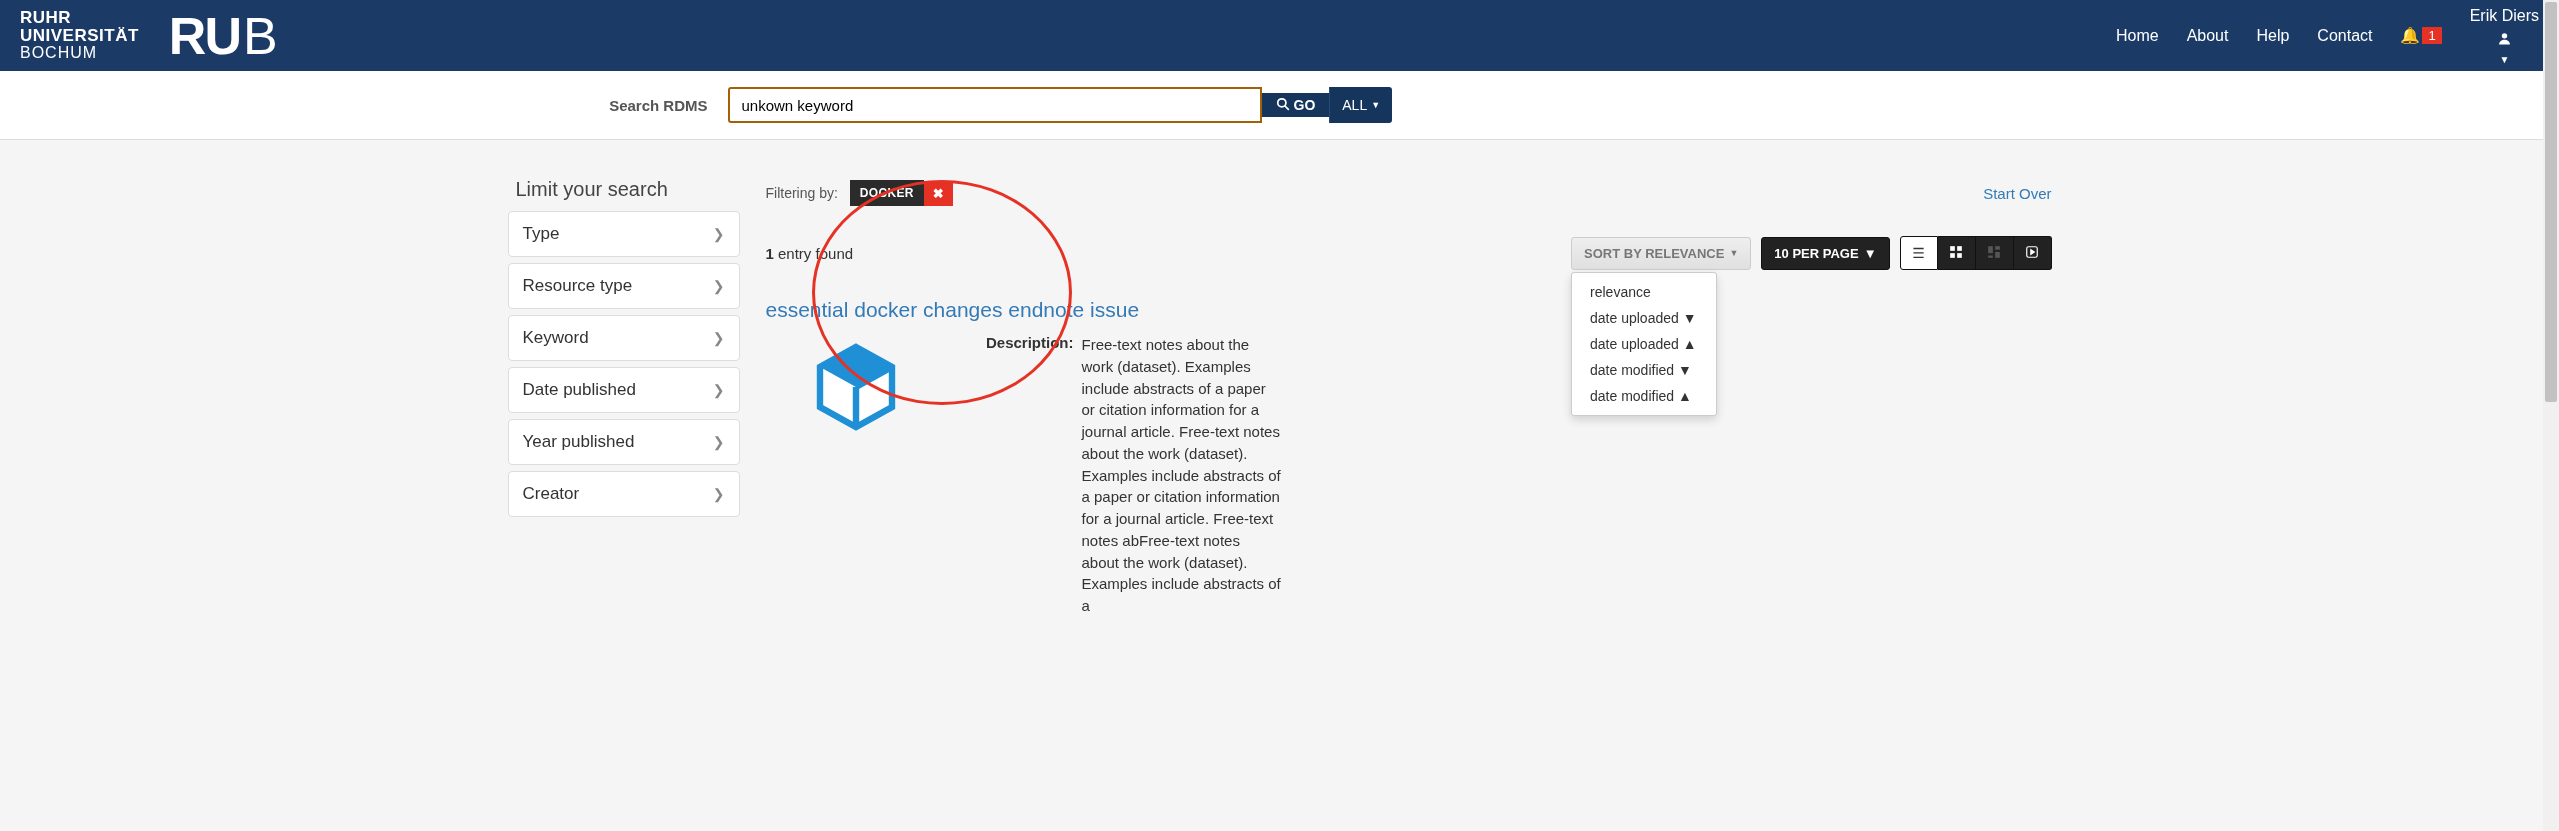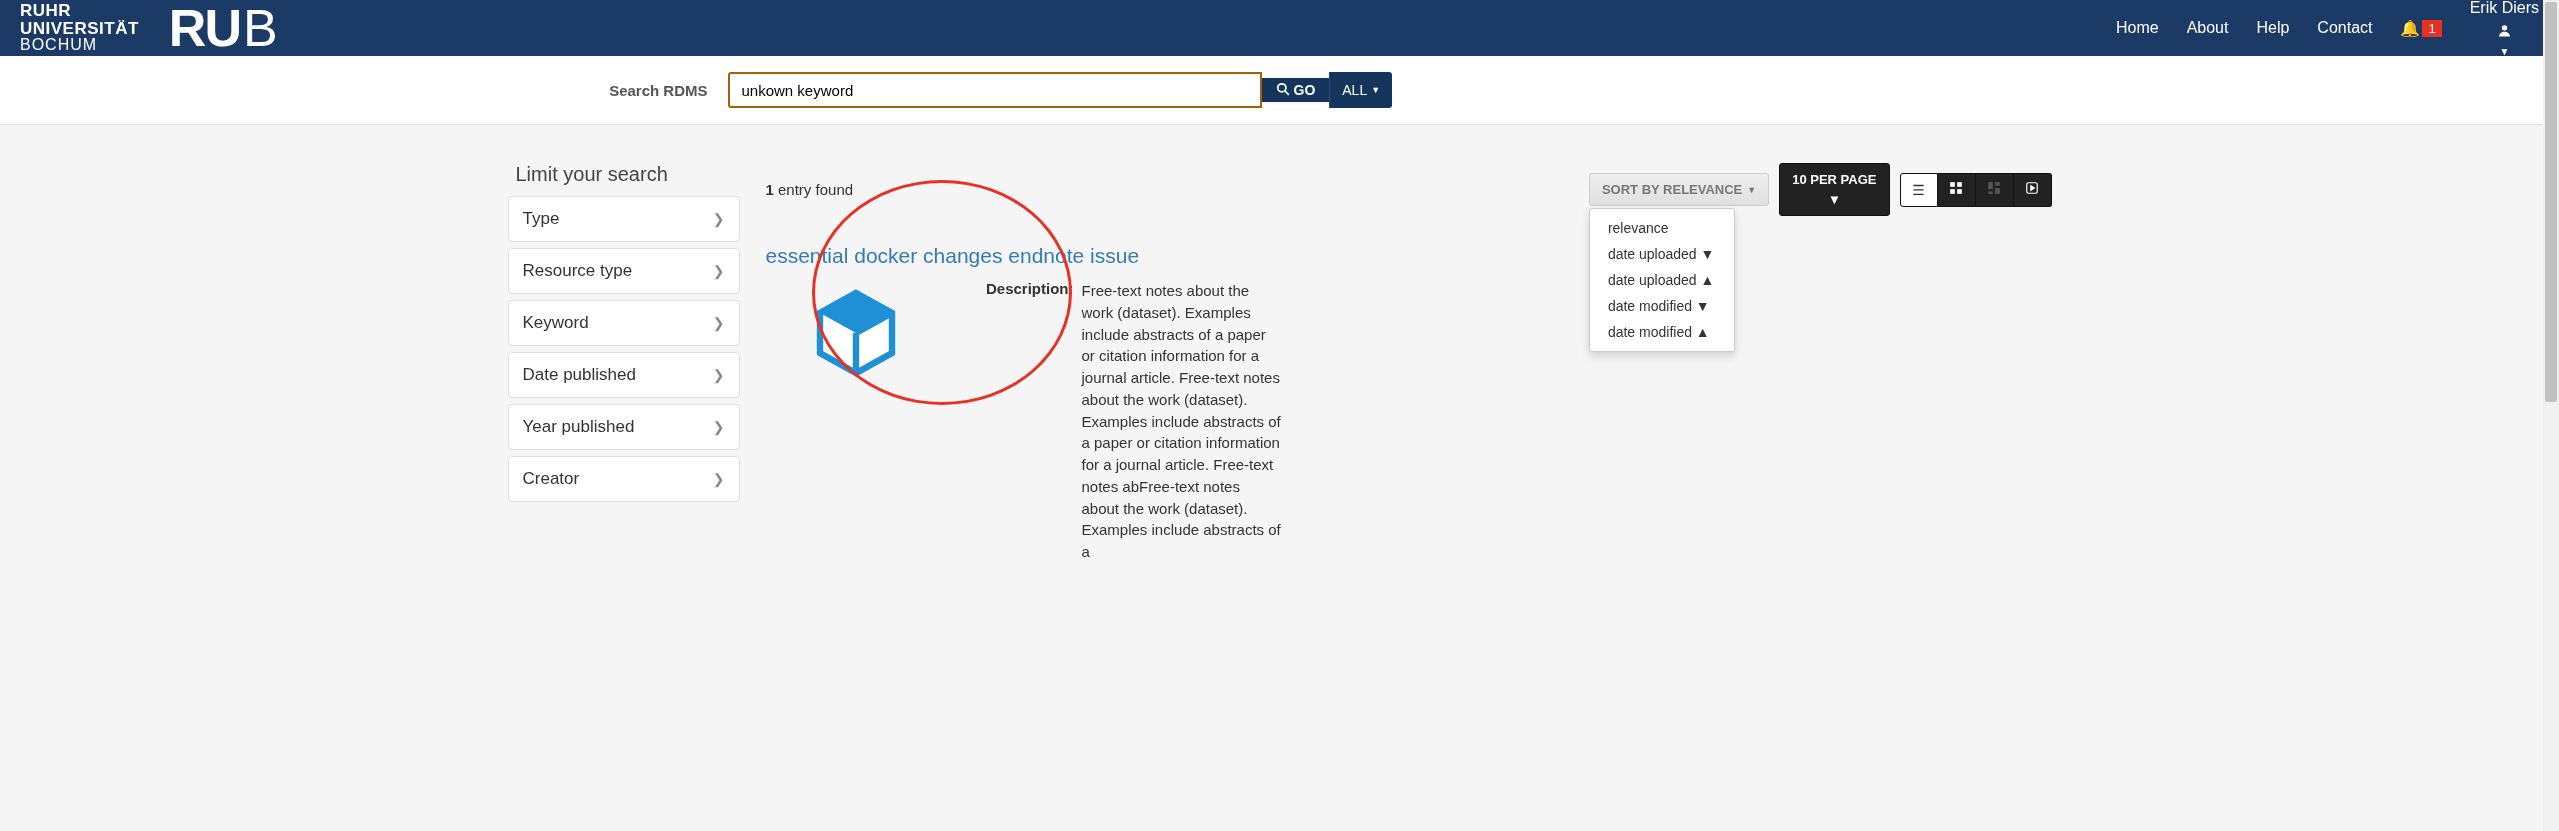--- a/index.html
+++ b/index.html
@@ -9,21 +9,21 @@
     --grey-bg: #f5f5f5;
     --border: #ddd;
     --red-badge: #e53225;
     --text: #333;
   }
   * { box-sizing: border-box; }
   html, body { margin: 0; padding: 0; font-family: Helvetica, Arial, sans-serif; font-size: 15px; color: var(--text); background: var(--grey-bg); }
   body { width: 2559px; height: 831px; overflow: hidden; position: relative; }
 
   
-  .navbar { background: var(--navy); height: 56px; display: flex; align-items: center; padding: 0 20px; color: #fff; }
+  .navbar { background: var(--navy); height: 71px; display: flex; align-items: center; padding: 0 20px; color: #fff; }
   .brand-text { display: flex; flex-direction: column; line-height: 1.05; font-weight: bold; font-size: 17px; letter-spacing: 0.5px; }
   .brand-text .line2 { font-weight: bold; }
   .brand-text .line3 { font-weight: normal; font-size: 16px; letter-spacing: 1px; }
   .brand-logo { margin-left: 30px; font-size: 52px; font-weight: bold; letter-spacing: -2px; display:flex; align-items:center; }
   .brand-logo .ru { color: #fff; }
   .brand-logo .b { color: #fff; font-weight: 300; border: 3px solid transparent; }
   .nav-spacer { flex: 1; }
   .nav-links { display: flex; align-items: center; gap: 28px; font-size: 16px; }
   .nav-links a { color: #fff; text-decoration: none; cursor: pointer; }
   .nav-notif { display: flex; align-items: center; cursor: pointer; }
@@ -56,21 +56,21 @@
   .filter-spacer { flex: 1; }
   .start-over { color: var(--blue-link); font-size: 15px; text-decoration: none; cursor: pointer; }
 
   .controls-row { display: flex; align-items: center; }
   .entries-found { font-size: 15px; }
   .entries-found b { font-weight: bold; }
   .controls-spacer { flex: 1; }
   .btn-drop { background: #e6e6e6; border: 1px solid #ccc; color: #777; font-size: 13px; font-weight: bold; padding: 8px 12px; display: flex; align-items: center; gap: 5px; cursor: pointer; border-radius: 3px; }
   .btn-drop.active { background: linear-gradient(#eee, #e0e0e0); }
   .btn-drop .caret { font-size: 9px; }
-  .btn-dark { background: #222; border: 1px solid #111; color: #fff; font-size: 13px; font-weight: bold; padding: 8px 12px; display: flex; align-items: center; gap: 5px; cursor: pointer; border-radius: 3px; margin-left: 10px; flex-direction: column; }
+  .btn-dark { background: #222; border: 1px solid #111; color: #fff; font-size: 13px; font-weight: bold; padding: 8px 12px; display: flex; align-items: center; gap: 5px; cursor: pointer; border-radius: 3px; margin-left: 10px; }
   .view-group { display: flex; margin-left: 10px; }
   .view-btn { background: #222; border: 1px solid #111; color: #fff; width: 38px; height: 34px; display: flex; align-items: center; justify-content: center; font-size: 14px; cursor: pointer; }
   .view-btn + .view-btn { border-left: 0; }
   .view-btn.disabled { color: #555; }
   .view-btn:first-child { border-radius: 3px 0 0 3px; background:#fff; color:#333; }
   .view-btn:last-child { border-radius: 0 3px 3px 0; }
 
   
   .dropdown-wrap { position: relative; }
   .dropdown-menu { position: absolute; left: 0; top: 35px; background: #fff; border: 1px solid #ccc; border-radius: 3px; box-shadow: 0 4px 10px rgba(0,0,0,0.15); min-width: 146px; padding: 6px 0; z-index: 10; }
@@ -171,20 +171,29 @@
       <span>Year published</span>
       <span class="chev">❯</span>
     </div>
     <div class="facet">
       <span>Creator</span>
       <span class="chev">❯</span>
     </div>
   </div>
 
   <div class="main">
+    <div class="filter-row">
+      <span class="filter-label">Filtering by:</span>
+      <span class="filter-chip">DOCKER</span>
+      <span class="filter-remove">
+        <span>✖</span>
+      </span>
+      <div class="filter-spacer"></div>
+      <a class="start-over">Start Over</a>
+    </div>
 
     <div class="controls-row">
       <span class="entries-found">
         <b>1</b><span> entry found</span>
       </span>
       <div class="controls-spacer"></div>
 
       <div class="dropdown-wrap">
         <button class="btn-drop active">
           <span>SORT BY RELEVANCE</span>

